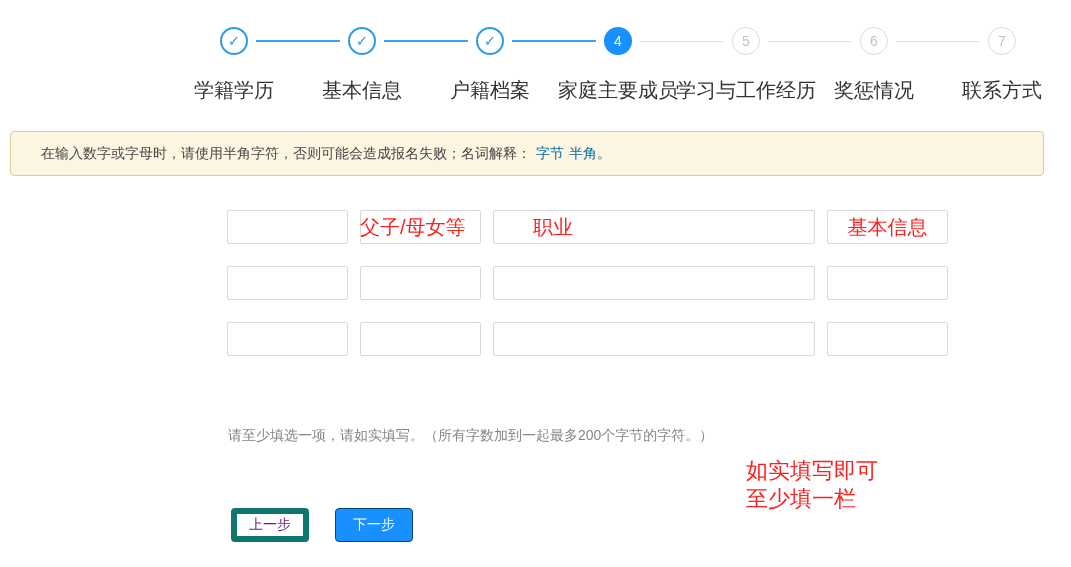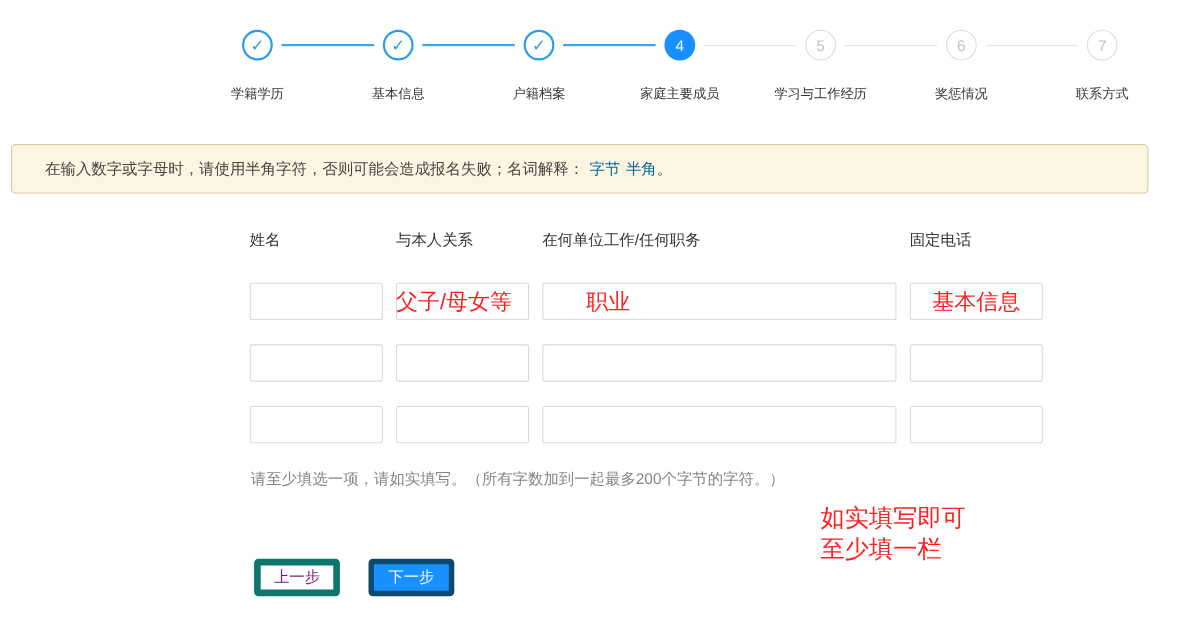--- a/index.html
+++ b/index.html
@@ -12,21 +12,21 @@
   .step{width:128px;position:relative;display:flex;flex-direction:column;align-items:center;}
   .step::before{content:"";position:absolute;top:14px;height:1px;
     left:calc(-50% + 22px);right:calc(50% + 22px);background:transparent;}
   .step.line-done::before{background:#3aa2f0;height:2px;top:13px;}
   .step.line-pending::before{background:#e3e3e3;}
   .circle{width:28px;height:28px;border-radius:50%;box-sizing:border-box;
     display:flex;align-items:center;justify-content:center;background:#fff;z-index:1;}
   .step.done .circle{border:2px solid #2d9ce8;color:#2d9ce8;font-size:15px;}
   .step.current .circle{background:#1890ff;color:#fff;font-size:14px;}
   .step.pending .circle{border:1px solid #dcdcdc;color:#c2c2c6;font-size:14px;}
-  .step-label{margin-top:22px;font-size:12px;color:#333;white-space:nowrap;}
+  .step-label{margin-top:22px;font-size:20px;color:#333;white-space:nowrap;}
   
   .notice{position:absolute;top:131px;left:10px;width:1034px;height:45px;box-sizing:border-box;
     background:#fbf5e1;border:1px solid #d9cb9a;border-radius:4px;
     display:flex;align-items:center;padding-left:30px;font-size:14px;color:#464646;}
   .notice a{color:#0369a1;text-decoration:none;margin-left:5px;cursor:pointer;}
   
   .form{position:absolute;left:227px;top:210px;}
   .hdr-row,.grid-row{display:grid;grid-template-columns:121px 121px 322px 121px;column-gap:12px;}
   .hdr-row{font-size:14px;color:#333;margin-bottom:29px;}
   .grid-row{margin-bottom:22px;}
@@ -37,21 +37,21 @@
     color:#fe1f1f;font-size:20px;pointer-events:none;white-space:nowrap;}
   .overlay.job{padding-left:40px;}
   .overlay.center{justify-content:center;}
   .helper{position:absolute;left:228px;top:427px;font-size:14px;color:#858585;}
   
   .red-note{position:absolute;left:746px;top:457px;font-size:22px;color:#fe1f1f;line-height:28px;}
   
   .btn{position:absolute;top:508px;height:34px;width:78px;border-radius:4px;font-size:14px;
     font-family:inherit;cursor:pointer;}
   .btn-prev{left:231px;background:#fff;border:6px solid #0f766e;color:#701a75;}
-  .btn-next{left:335px;background:#1890ff;border:5px solid #0c4a6e;color:#fff;}
+  .btn-next{left:335px;background:#1890ff;border:1px solid #0c4a6e;color:#fff;}
 </style>
 </head>
 <body>
 
 <div class="stepper">
   <div class="step done">
     <div class="circle">✓</div>
     <div class="step-label">学籍学历</div>
   </div>
   <div class="step done line-done">
@@ -81,26 +81,20 @@
 </div>
 
 <div class="notice">
   <span>在输入数字或字母时，请使用半角字符，否则可能会造成报名失败；名词解释：</span>
     <a>字节</a>
     <a>半角</a>
     <span>。</span>
 </div>
 
 <div class="form">
-  <div class="hdr-row">
-    <div>姓名</div>
-    <div>与本人关系</div>
-    <div>在何单位工作/任何职务</div>
-    <div>固定电话</div>
-  </div>
 
   <div class="grid-row">
     <div class="cell"><input type="text" value="" style=""></div>
     <div class="cell">
       <input type="text" value="" style="">
       <div class="overlay">父子/母女等</div>
     </div>
     <div class="cell">
       <input type="text" value="" style="">
       <div class="overlay job">职业</div>

